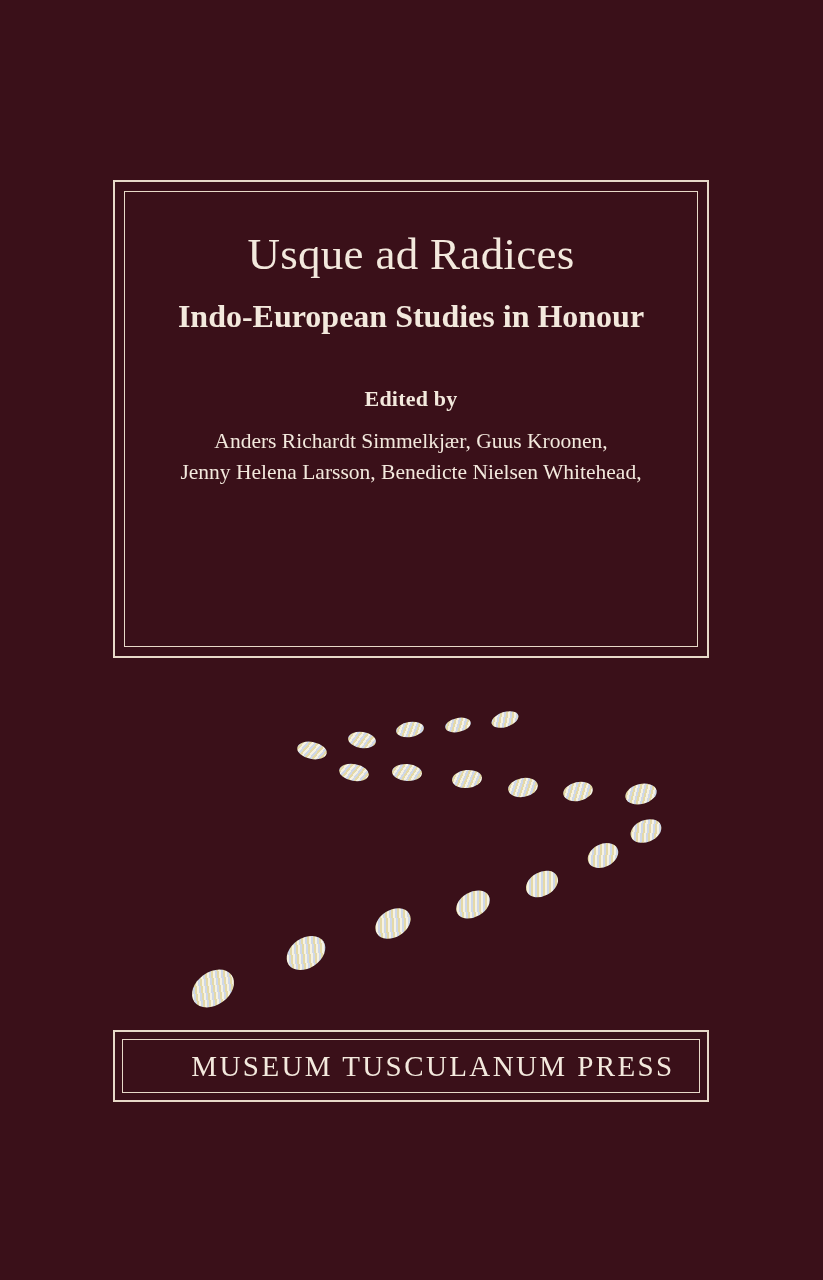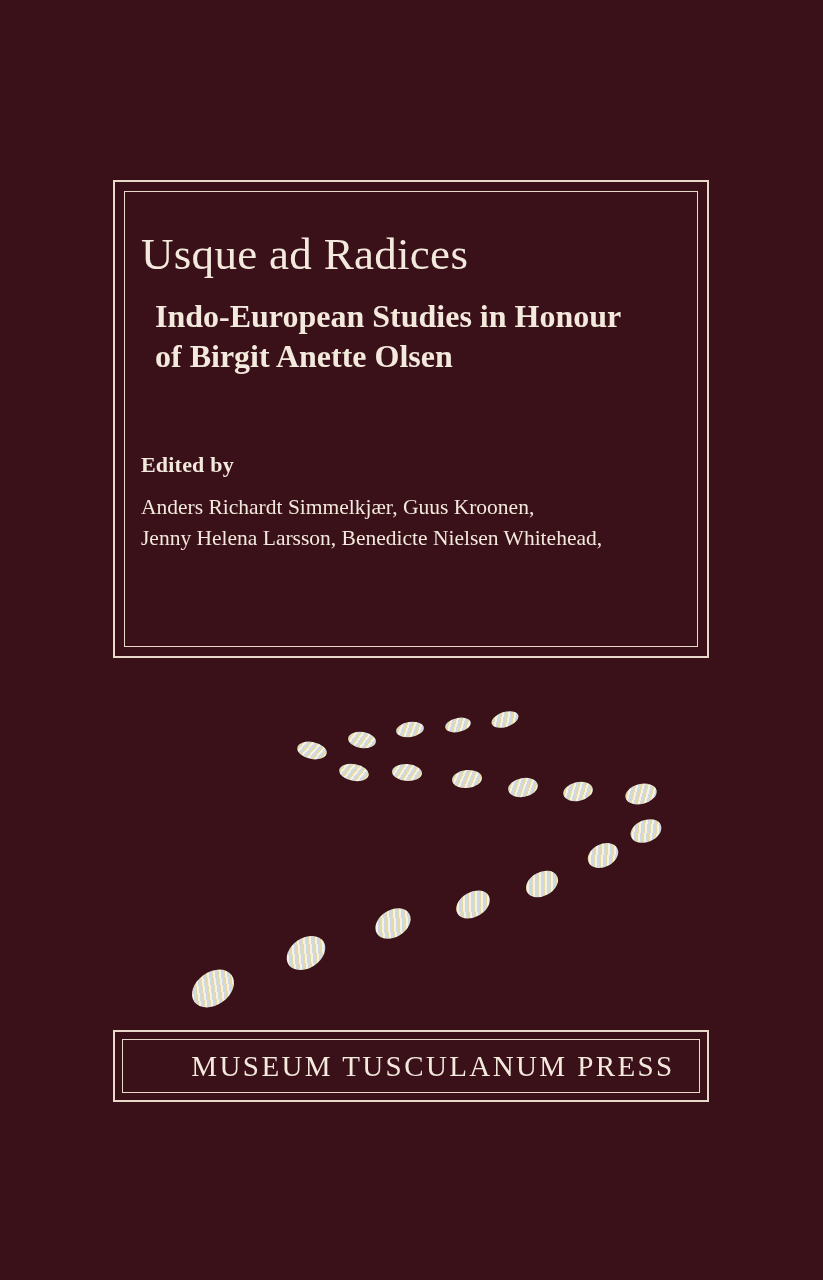--- a/index.html
+++ b/index.html
@@ -34,40 +34,40 @@
     right: 9px;
     bottom: 9px;
     border: 1px solid #e8d9c8;
     box-sizing: border-box;
   }
   .title-content {
     position: absolute;
     left: 0;
     right: 0;
     top: 48px;
-    text-align: left;
+    text-align: center;
     color: #f3e9dd;
     padding: 0 26px;
     box-sizing: border-box;
   }
   .main-title {
     font-size: 45px;
     letter-spacing: 0.3px;
     line-height: 1.1;
     margin: 0 0 16px 0;
     font-weight: normal;
   }
   .subtitle {
     font-size: 32px;
     line-height: 1.25;
     font-weight: bold;
     margin: 14px;
   }
   .edited-by {
-    margin-top: 76px;
+    margin-top: 50px;
     font-size: 22px;
     font-weight: bold;
     letter-spacing: 0.2px;
   }
   .editors {
     margin-top: 14px;
     font-size: 21.5px;
     line-height: 1.48;
   }
   .editors div {
@@ -130,21 +130,20 @@
 <body>
 
 <div class="cover">
 
   <div class="title-frame-outer">
     <div class="title-frame-inner"></div>
     <div class="title-content">
       <h1 class="main-title">Usque ad Radices</h1>
       <div class="subtitle">
         <div>Indo-European Studies in Honour</div>
-        <div>of Birgit Anette Olsen</div>
       </div>
       <div class="edited-by">Edited by</div>
       <div class="editors">
         <div>Anders Richardt Simmelkjær, Guus Kroonen,</div>
         <div>Jenny Helena Larsson, Benedicte Nielsen Whitehead,</div>
       </div>
     </div>
   </div>
 
   <div class="seeds" id="seeds">

